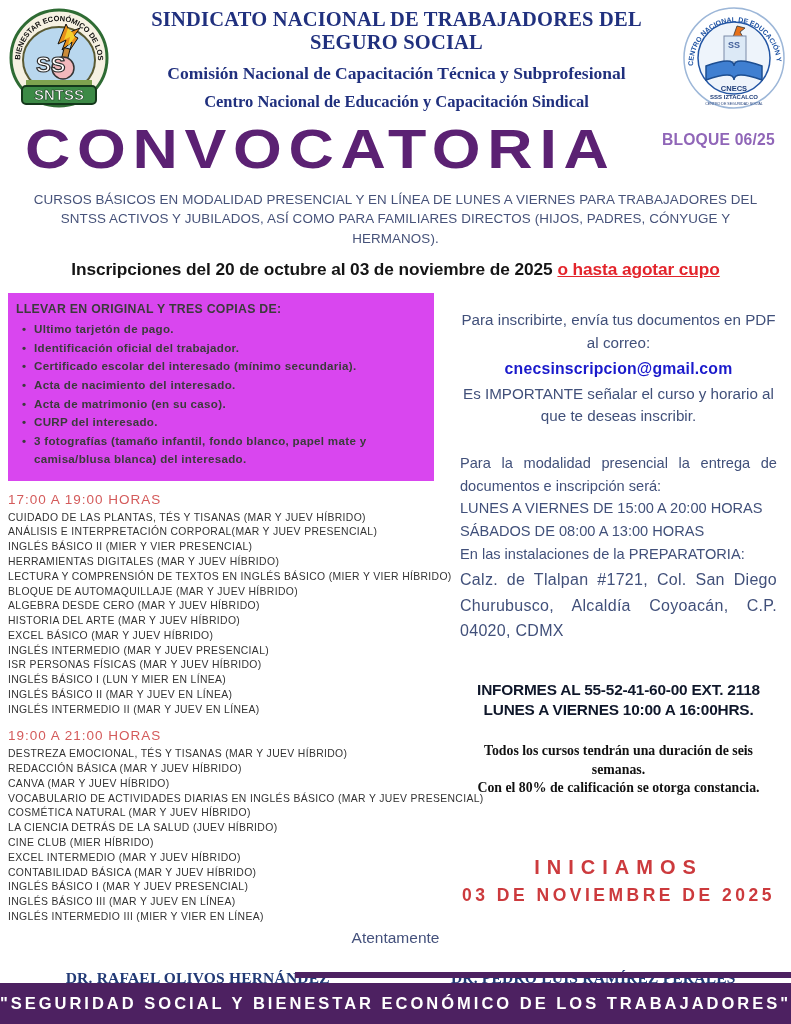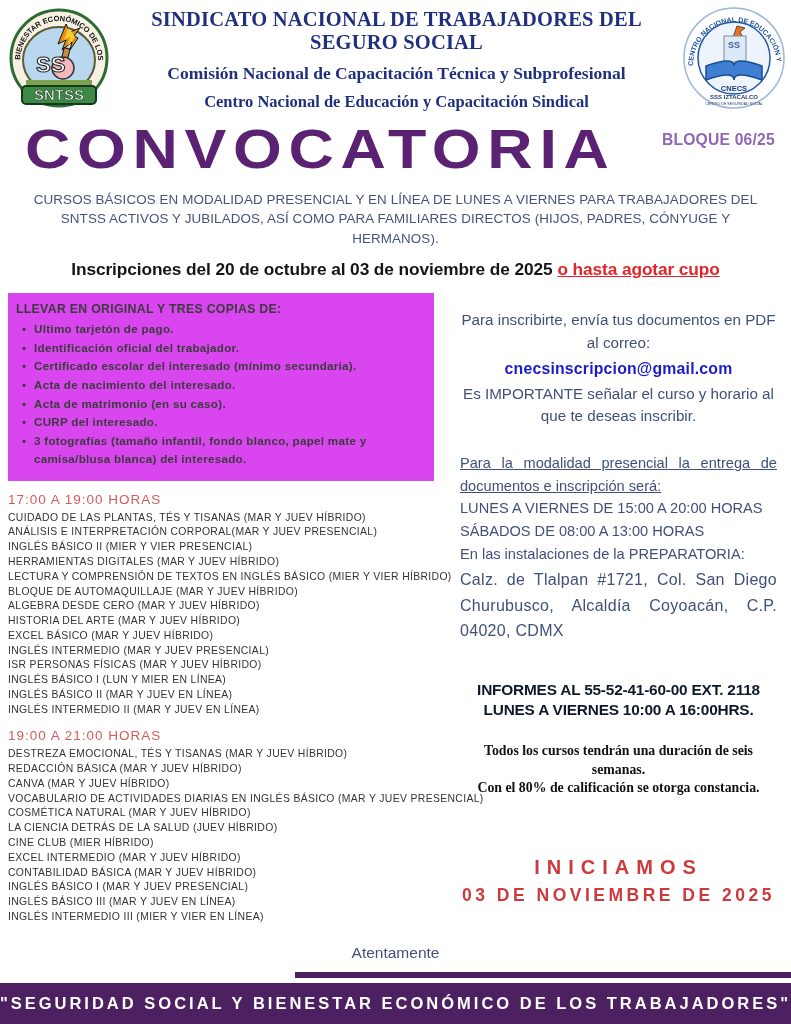--- a/index.html
+++ b/index.html
@@ -44,29 +44,29 @@
   .docs-list li::before { content:"•"; position:absolute; left:6px; top:0; }
   
   .schedule { margin-top:11px; }
   .sched-title { color:#d45b5b; font-size:13.5px; letter-spacing:1px; margin-bottom:4px; }
   .course-list { list-style:none; }
   .course-list li { color:#333333; font-size:10.4px; line-height:1.42; letter-spacing:0.35px; white-space:nowrap; }
   
   .contact { text-align:center; color:#41507a; font-size:15.2px; line-height:1.5; }
   .contact-email { display:inline-block; color:#1a1acc; font-size:15.8px; font-weight:bold; letter-spacing:0.2px; margin:2px 0; }
   .presencial { margin-top:24px; color:#41507a; font-size:14.6px; line-height:1.55; }
-  .presencial-p1 { text-align:justify;text-decoration:underline; }
+  .presencial-p1 { text-align:justify; }
   .presencial-addr { text-align:justify; font-size:16px; letter-spacing:0.3px; line-height:1.6; margin-top:2px; }
   .informes { margin-top:36px; text-align:center; color:#0f172a; font-size:15.4px; font-weight:bold; line-height:1.3; letter-spacing:-0.2px; }
   .note { margin-top:22px; text-align:center; color:#111111; font-family:"Liberation Serif", serif; font-size:13.8px; font-weight:bold; line-height:1.35; }
   .start { margin-top:58px; text-align:center; color:#cc3a3d; font-weight:800; }
   .start-l1 { font-size:20px; letter-spacing:7px; }
   .start-l2 { font-size:17.5px; letter-spacing:3.5px; margin-top:6px; }
   
-  .closing { text-align:center; color:#44517c; font-size:15.5px; margin-top:19px; }
+  .closing { text-align:center; color:#44517c; font-size:15.5px; margin-top:4px; }
   .signatures { display:flex; margin-top:22px; }
   .sig { width:50%; text-align:center; color:#223a76; font-family:"Liberation Serif", serif; font-weight:bold; }
   .sig-name { font-size:15.5px; letter-spacing:0.2px; }
   .sig-role { font-size:14.8px; margin:5px auto 0; max-width:272px; line-height:1.45; }
   
   .pre-footer-line { position:absolute; left:295px; right:0; top:972px; height:6px; background:#4d2161; }
   .footer-bar {
     position:absolute; left:0; right:0; bottom:0; height:41px; background:#4d2161;
     color:#ffffff; display:flex; align-items:center; justify-content:center;
     font-size:16.5px; font-weight:bold; letter-spacing:3px; white-space:nowrap;

